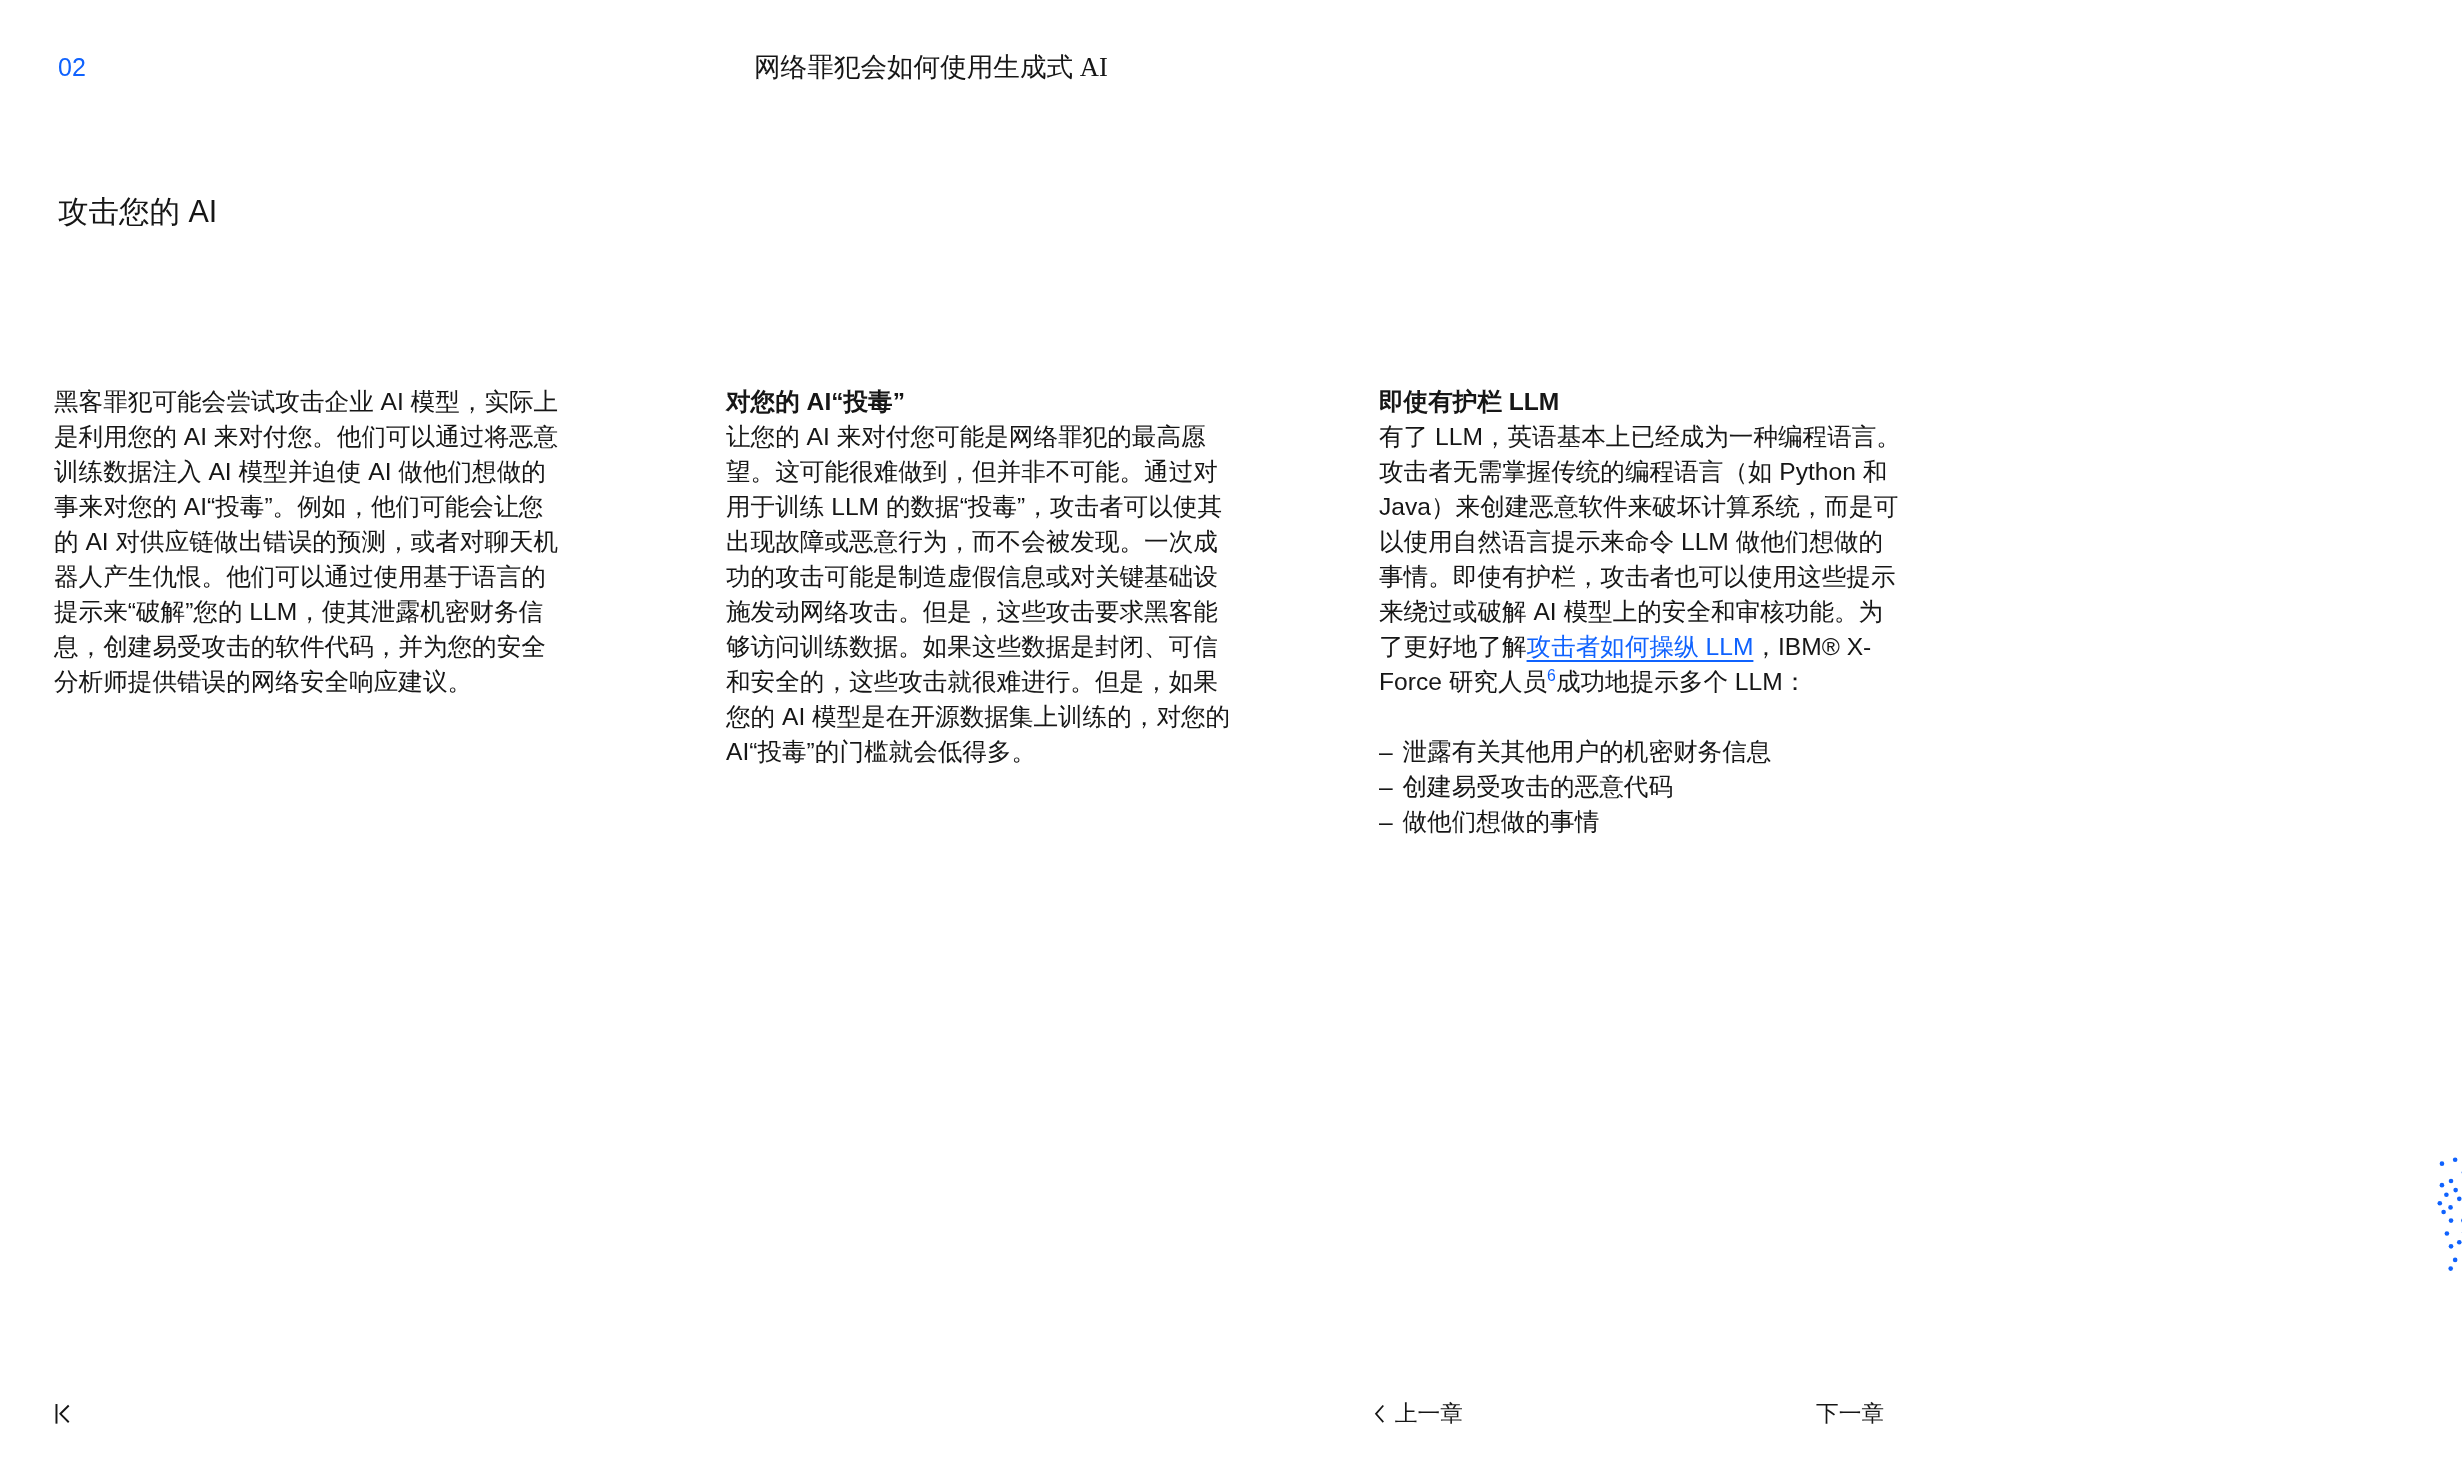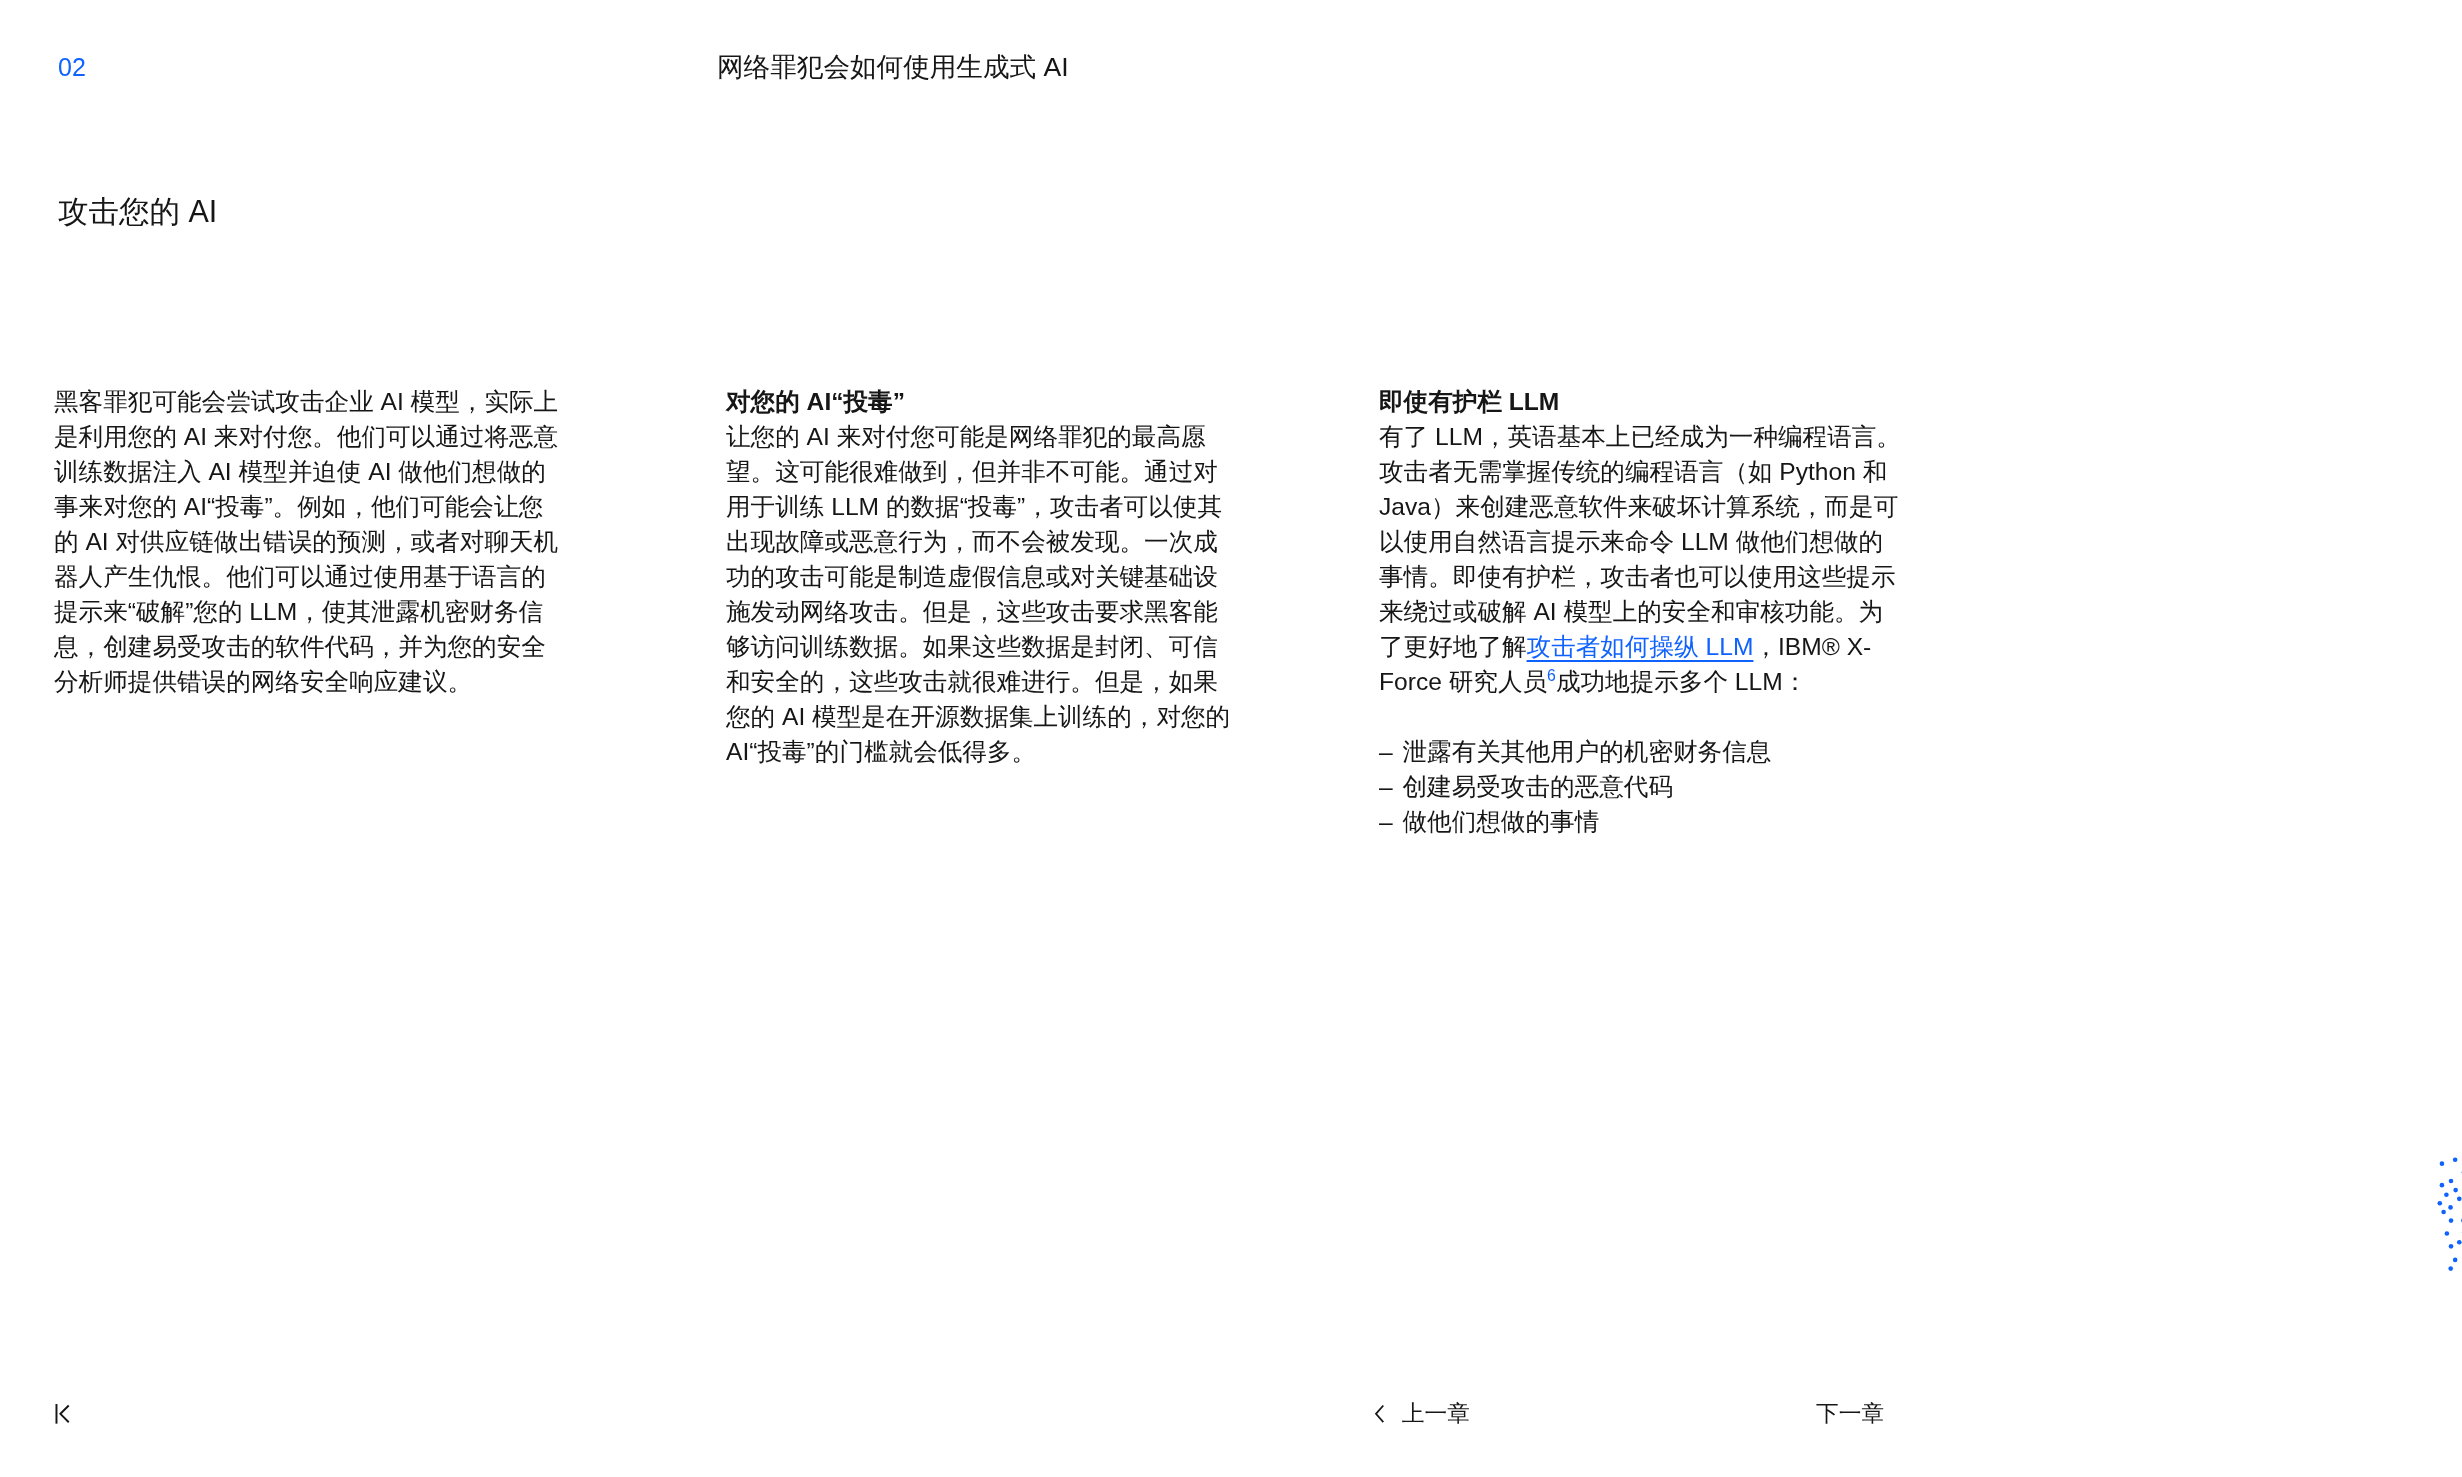--- a/index.html
+++ b/index.html
@@ -11,22 +11,22 @@
     font-family:"Liberation Sans", sans-serif;
     overflow:hidden;
   }
 
   
   .section-number {
     position:absolute; left:58px; top:52px;
     font-size:25px; line-height:30.5px; color:#0f62fe;
   }
   .header-title {
-    position:absolute; left:717px; top:53px;
-    font-size:26.6px; line-height:29.5px; color:#161616;
+    position:absolute; left:754px; top:53px;
+    font-size:26.6px; line-height:29.5px; color:#161616;font-family:Liberation Serif, serif;
   }
 
   
   .page-title {
     position:absolute; left:58px; top:194px;
     font-size:30.5px; line-height:35px; font-weight:400; color:#161616;
   }
 
   
   .col {
@@ -58,21 +58,21 @@
 
   
   .graphic {
     position:absolute; left:2437px; top:1132px;
     width:198px; height:198px;
   }
 
   
   .footer-item { position:absolute; display:flex; align-items:center; }
   .skip-first { left:55px; top:1402px; height:22.7px; }
-  .nav-prev   { left:1374px; top:1402px; height:22.7px; gap:17px; cursor:pointer; }
+  .nav-prev   { left:1374px; top:1402px; height:22.7px; gap:10px; cursor:pointer; }
   .nav-next   { left:1816px; top:1402px; height:22.7px; gap:27.6px; cursor:pointer;flex-direction:column; }
   .nav-label  { font-size:22.7px; line-height:22.7px; color:#161616; }
   .thin-icon { display:block; }
 </style>
 </head>
 <body>
 
 <div class="section-number">02</div>
 <div class="header-title">网络罪犯会如何使用生成式 AI</div>
 

